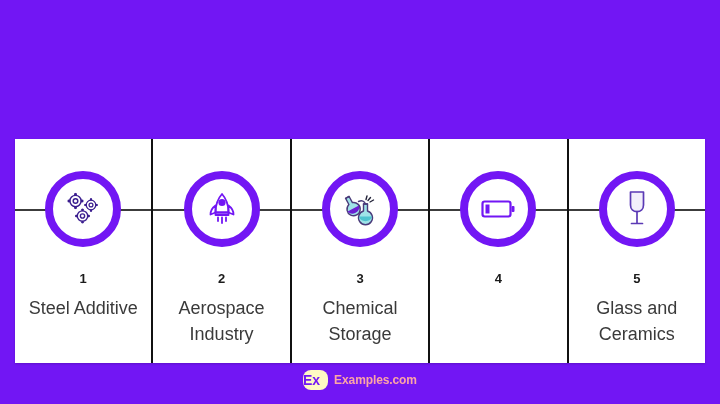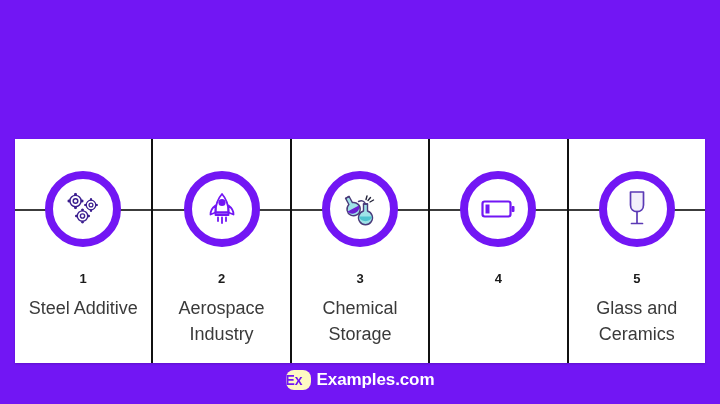--- a/index.html
+++ b/index.html
@@ -128,22 +128,22 @@
     border-radius: 8px;
     background: #fef9c3;
     color: #7216f4;
     font-size: 14px;
     font-weight: bold;
     line-height: 20px;
     text-align: left;
     letter-spacing: -0.2px;
   }
   .brand-name {
-    color: #ffffff;
-    font-size: 17px;
+    color: #fca5a5;
+    font-size: 12px;
     font-weight: bold;
     letter-spacing: -0.1px;
     line-height: 20px;
   }
 </style>
 </head>
 <body>
 
 <div id="poster">
 

